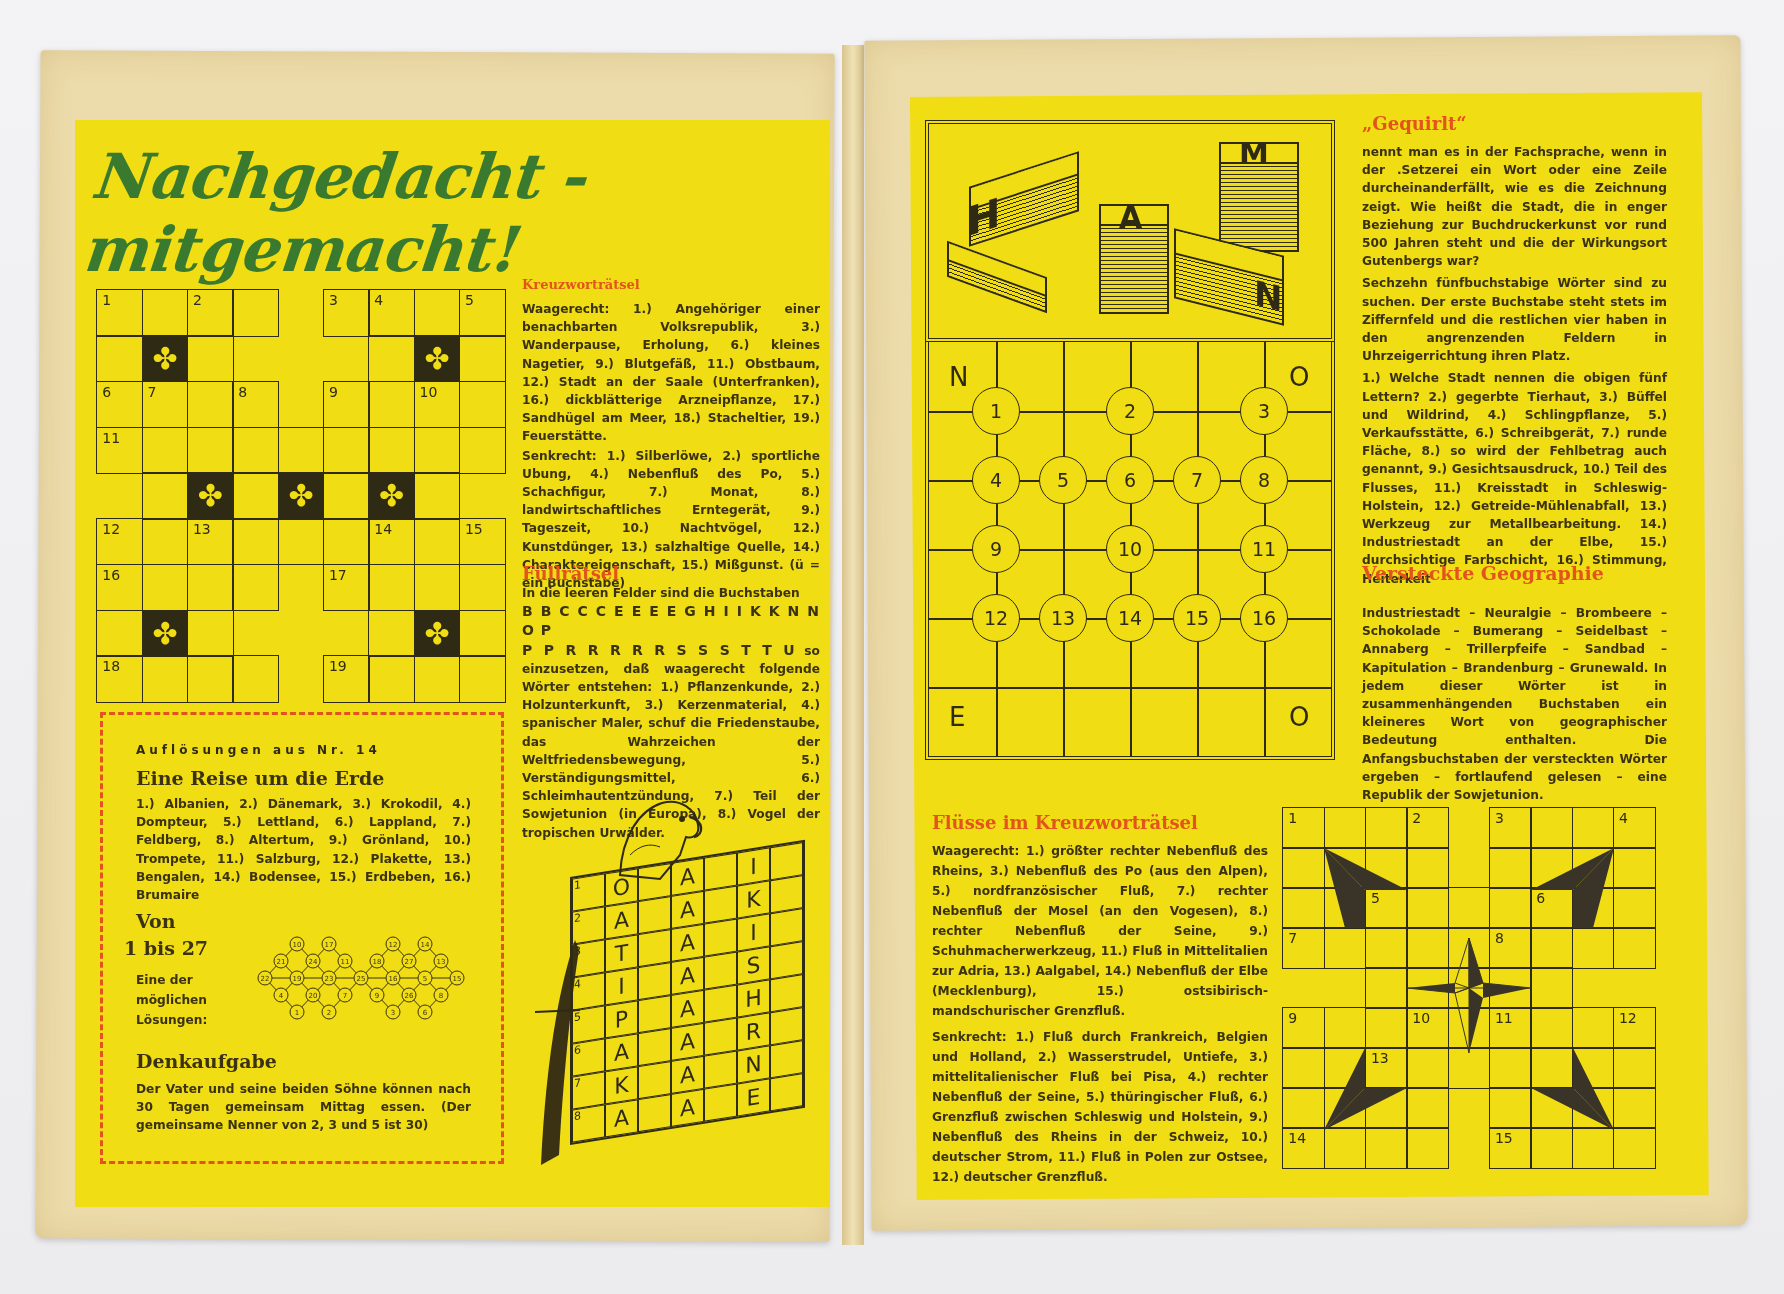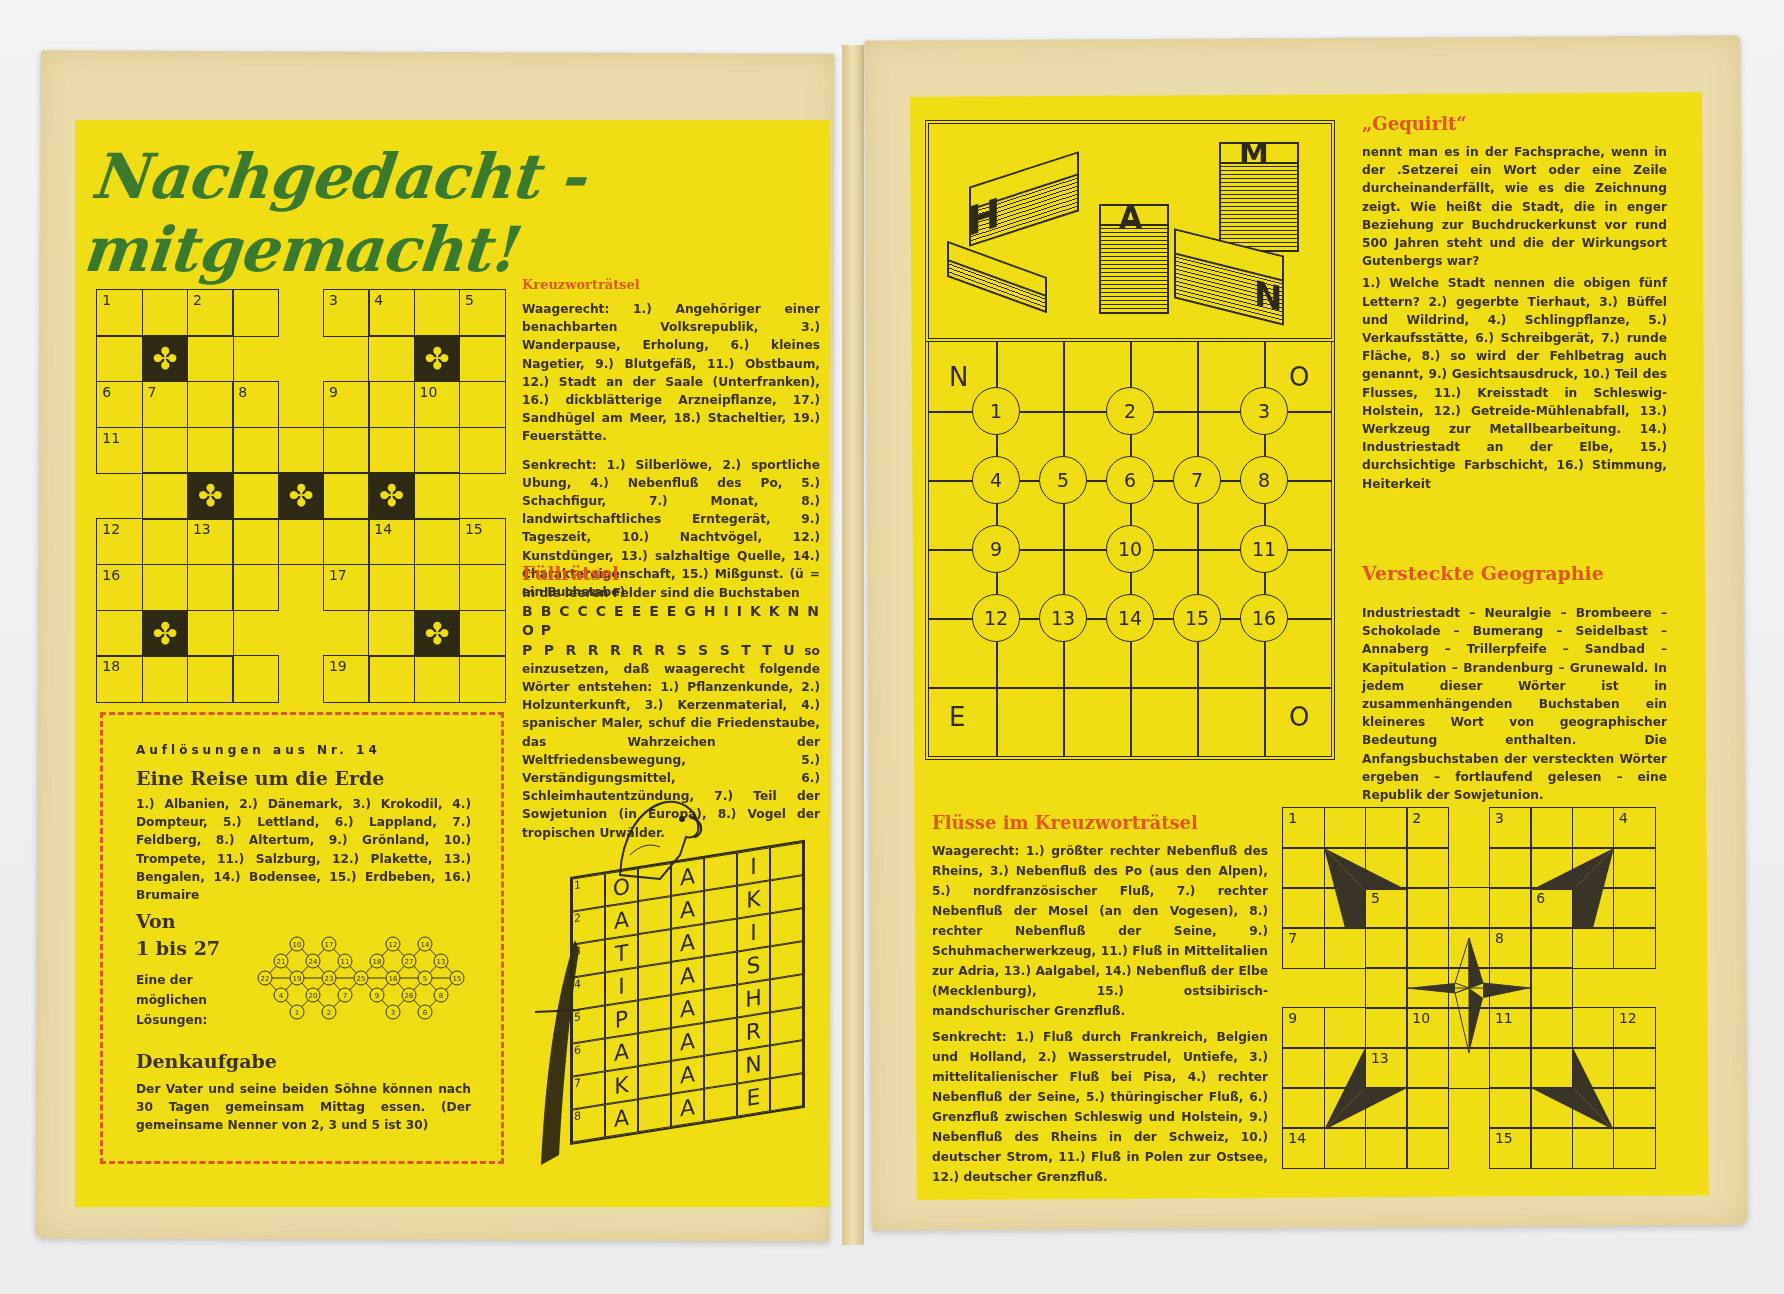--- a/index.html
+++ b/index.html
@@ -191,21 +191,21 @@
     <div class="c">
       <span class="n">19</span>
     </div>
     <div class="c"></div>
     <div class="c"></div>
     <div class="c"></div>
   </div>
 
 <div class="abs" style="left:522px; top:277px; width:298px;">
   <div class="h-red" style="font-size:13px; margin-bottom:8px;">Kreuzworträtsel</div>
-  <p class="clue" style="margin-bottom:10px;">Waagerecht: 1.) Angehöriger einer benachbarten Volksrepublik, 3.) Wanderpause, Erholung, 6.) kleines Nagetier, 9.) Blutgefäß, 11.) Obstbaum, 12.) Stadt an der Saale (Unterfranken), 16.) dickblätterige Arzneipflanze, 17.) Sandhügel am Meer, 18.) Stacheltier, 19.) Feuerstätte.</p>
+  <p class="clue" style="margin-bottom:1px;">Waagerecht: 1.) Angehöriger einer benachbarten Volksrepublik, 3.) Wanderpause, Erholung, 6.) kleines Nagetier, 9.) Blutgefäß, 11.) Obstbaum, 12.) Stadt an der Saale (Unterfranken), 16.) dickblätterige Arzneipflanze, 17.) Sandhügel am Meer, 18.) Stacheltier, 19.) Feuerstätte.</p>
   <p class="clue">Senkrecht: 1.) Silberlöwe, 2.) sportliche Ubung, 4.) Nebenfluß des Po, 5.) Schachfigur, 7.) Monat, 8.) landwirtschaftliches Erntegerät, 9.) Tageszeit, 10.) Nachtvögel, 12.) Kunstdünger, 13.) salzhaltige Quelle, 14.) Charaktereigenschaft, 15.) Mißgunst. (ü = ein Buchstabe)</p>
 </div>
 
 <div class="abs" style="left:522px; top:563px; width:298px;">
   <div class="h-red" style="font-size:18px; ">Füllrätsel</div>
   <p class="clue">
     <span>In die leeren Felder sind die Buchstaben</span><br>
     <span style="font-size:14px; letter-spacing:1px;">B B C C C E E E E G H I I K K N N O P</span><br>
     <span style="font-size:14px; letter-spacing:1px;">P P R R R R R S S S T T U</span><span> so einzusetzen, daß waagerecht folgende Wörter entstehen: 1.) Pflanzenkunde, 2.) Holzunterkunft, 3.) Kerzenmaterial, 4.) spanischer Maler, schuf die Friedenstaube, das Wahrzeichen der Weltfriedensbewegung, 5.) Verständigungsmittel, 6.) Schleimhautentzündung, 7.) Teil der Sowjetunion (in Europa), 8.) Vogel der tropischen Urwälder.</span>
   </p>
@@ -298,21 +298,21 @@
     <div></div>
     <div>E</div>
     <div></div>
   </div>
 
 <div class="abs sol">
   <div class="abs sp" style="left:33px; top:28px;">Auflösungen aus Nr. 14</div>
   <h3 class="abs" style="left:33px; top:52px;">Eine Reise um die Erde</h3>
   <p class="abs clue" style="left:33px; top:80px; width:335px;">1.) Albanien, 2.) Dänemark, 3.) Krokodil, 4.) Dompteur, 5.) Lettland, 6.) Lappland, 7.) Feldberg, 8.) Altertum, 9.) Grönland, 10.) Trompete, 11.) Salzburg, 12.) Plakette, 13.) Bengalen, 14.) Bodensee, 15.) Erdbeben, 16.) Brumaire</p>
   <h3 class="abs" style="left:33px; top:195px;">Von</h3>
-  <h3 class="abs" style="left:33px; top:222px;text-align:right;">1 bis 27</h3>
+  <h3 class="abs" style="left:21px; top:222px;text-align:right;">1 bis 27</h3>
   <p class="abs clue" style="left:33px; top:255px; width:105px; text-align:left; line-height:20px;">Eine der möglichen Lösungen:</p>
   <div class="abs" id="num-diagram" style="left:153px; top:220px; width:210px; height:90px;"><svg width="210" height="90">
         <line x1="9" y1="43" x2="25" y2="26" stroke="#3a3212" stroke-width="1"></line>
         <line x1="9" y1="43" x2="25" y2="60" stroke="#3a3212" stroke-width="1"></line>
         <line x1="9" y1="43" x2="41" y2="43" stroke="#3a3212" stroke-width="1"></line>
         <line x1="25" y1="26" x2="41" y2="9" stroke="#3a3212" stroke-width="1"></line>
         <line x1="25" y1="26" x2="41" y2="43" stroke="#3a3212" stroke-width="1"></line>
         <line x1="25" y1="60" x2="41" y2="43" stroke="#3a3212" stroke-width="1"></line>
         <line x1="25" y1="60" x2="41" y2="77" stroke="#3a3212" stroke-width="1"></line>
         <line x1="41" y1="9" x2="57" y2="26" stroke="#3a3212" stroke-width="1"></line>
@@ -466,20 +466,21 @@
     <div class="circ" style="left: 311px; top: 252px;">16</div>
     <span class="corner" style="left: 20px; top: 20px;">N</span>
     <span class="corner" style="left: 360px; top: 20px;">O</span>
     <span class="corner" style="left: 20px; top: 360px;">E</span>
     <span class="corner" style="left: 360px; top: 360px;">O</span>
   </div>
 
 <div class="abs" style="left:1362px; top:113px; width:305px;">
   <div class="h-red" style="font-size:18px; margin-bottom:9px;">„Gequirlt“</div>
   <p class="clue" style="margin-bottom:4px;">nennt man es in der Fachsprache, wenn in der .Setzerei ein Wort oder eine Zeile durcheinanderfällt, wie es die Zeichnung zeigt. Wie heißt die Stadt, die in enger Beziehung zur Buchdruckerkunst vor rund 500 Jahren steht und die der Wirkungsort Gutenbergs war?</p>
+  <p class="clue" style="margin-bottom:4px;">Sechzehn fünfbuchstabige Wörter sind zu suchen. Der erste Buchstabe steht stets im Ziffernfeld und die restlichen vier haben in den angrenzenden Feldern in Uhrzeigerrichtung ihren Platz.</p>
   <p class="clue">1.) Welche Stadt nennen die obigen fünf Lettern? 2.) gegerbte Tierhaut, 3.) Büffel und Wildrind, 4.) Schlingpflanze, 5.) Verkaufsstätte, 6.) Schreibgerät, 7.) runde Fläche, 8.) so wird der Fehlbetrag auch genannt, 9.) Gesichtsausdruck, 10.) Teil des Flusses, 11.) Kreisstadt in Schleswig-Holstein, 12.) Getreide-Mühlenabfall, 13.) Werkzeug zur Metallbearbeitung. 14.) Industriestadt an der Elbe, 15.) durchsichtige Farbschicht, 16.) Stimmung, Heiterkeit</p>
 </div>
 
 <div class="abs" style="left:1362px; top:562px; width:305px;">
   <div class="h-red" style="font-size:19px; margin-bottom:20px;">Versteckte Geographie</div>
   <p class="clue">Industriestadt – Neuralgie – Brombeere – Schokolade – Bumerang – Seidelbast – Annaberg – Trillerpfeife – Sandbad – Kapitulation – Brandenburg – Grunewald. In jedem dieser Wörter ist in zusammenhängenden Buchstaben ein kleineres Wort von geographischer Bedeutung enthalten. Die Anfangsbuchstaben der versteckten Wörter ergeben – fortlaufend gelesen – eine Republik der Sowjetunion.</p>
 </div>
 
 <div class="abs" style="left:932px; top:812px; width:336px;">
   <div class="h-red" style="font-size:18px; margin-bottom:8px;">Flüsse im Kreuzworträtsel</div>

